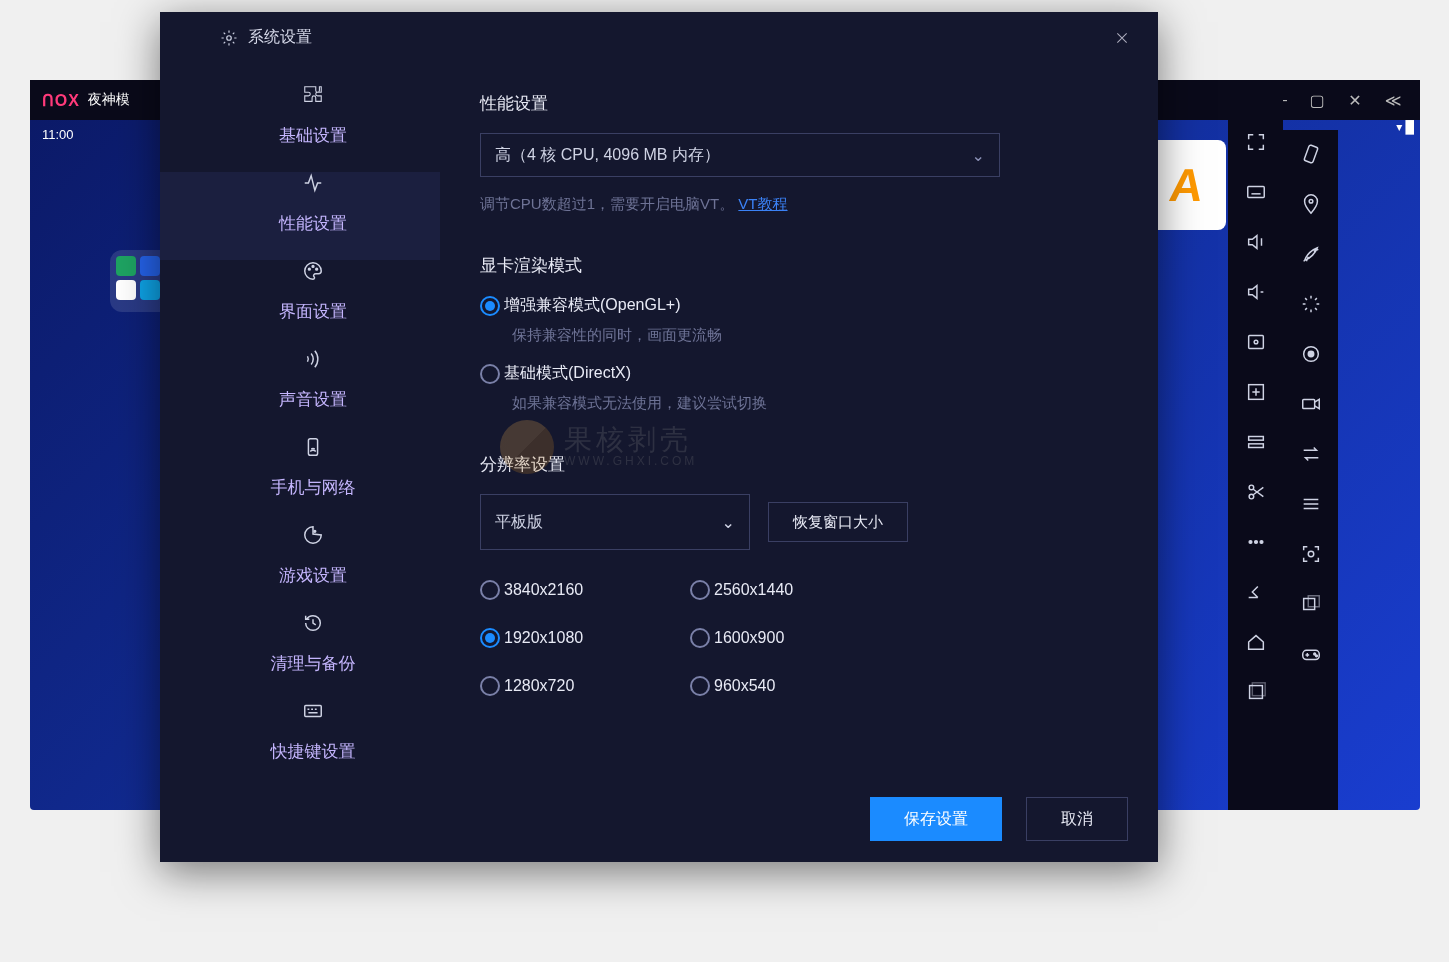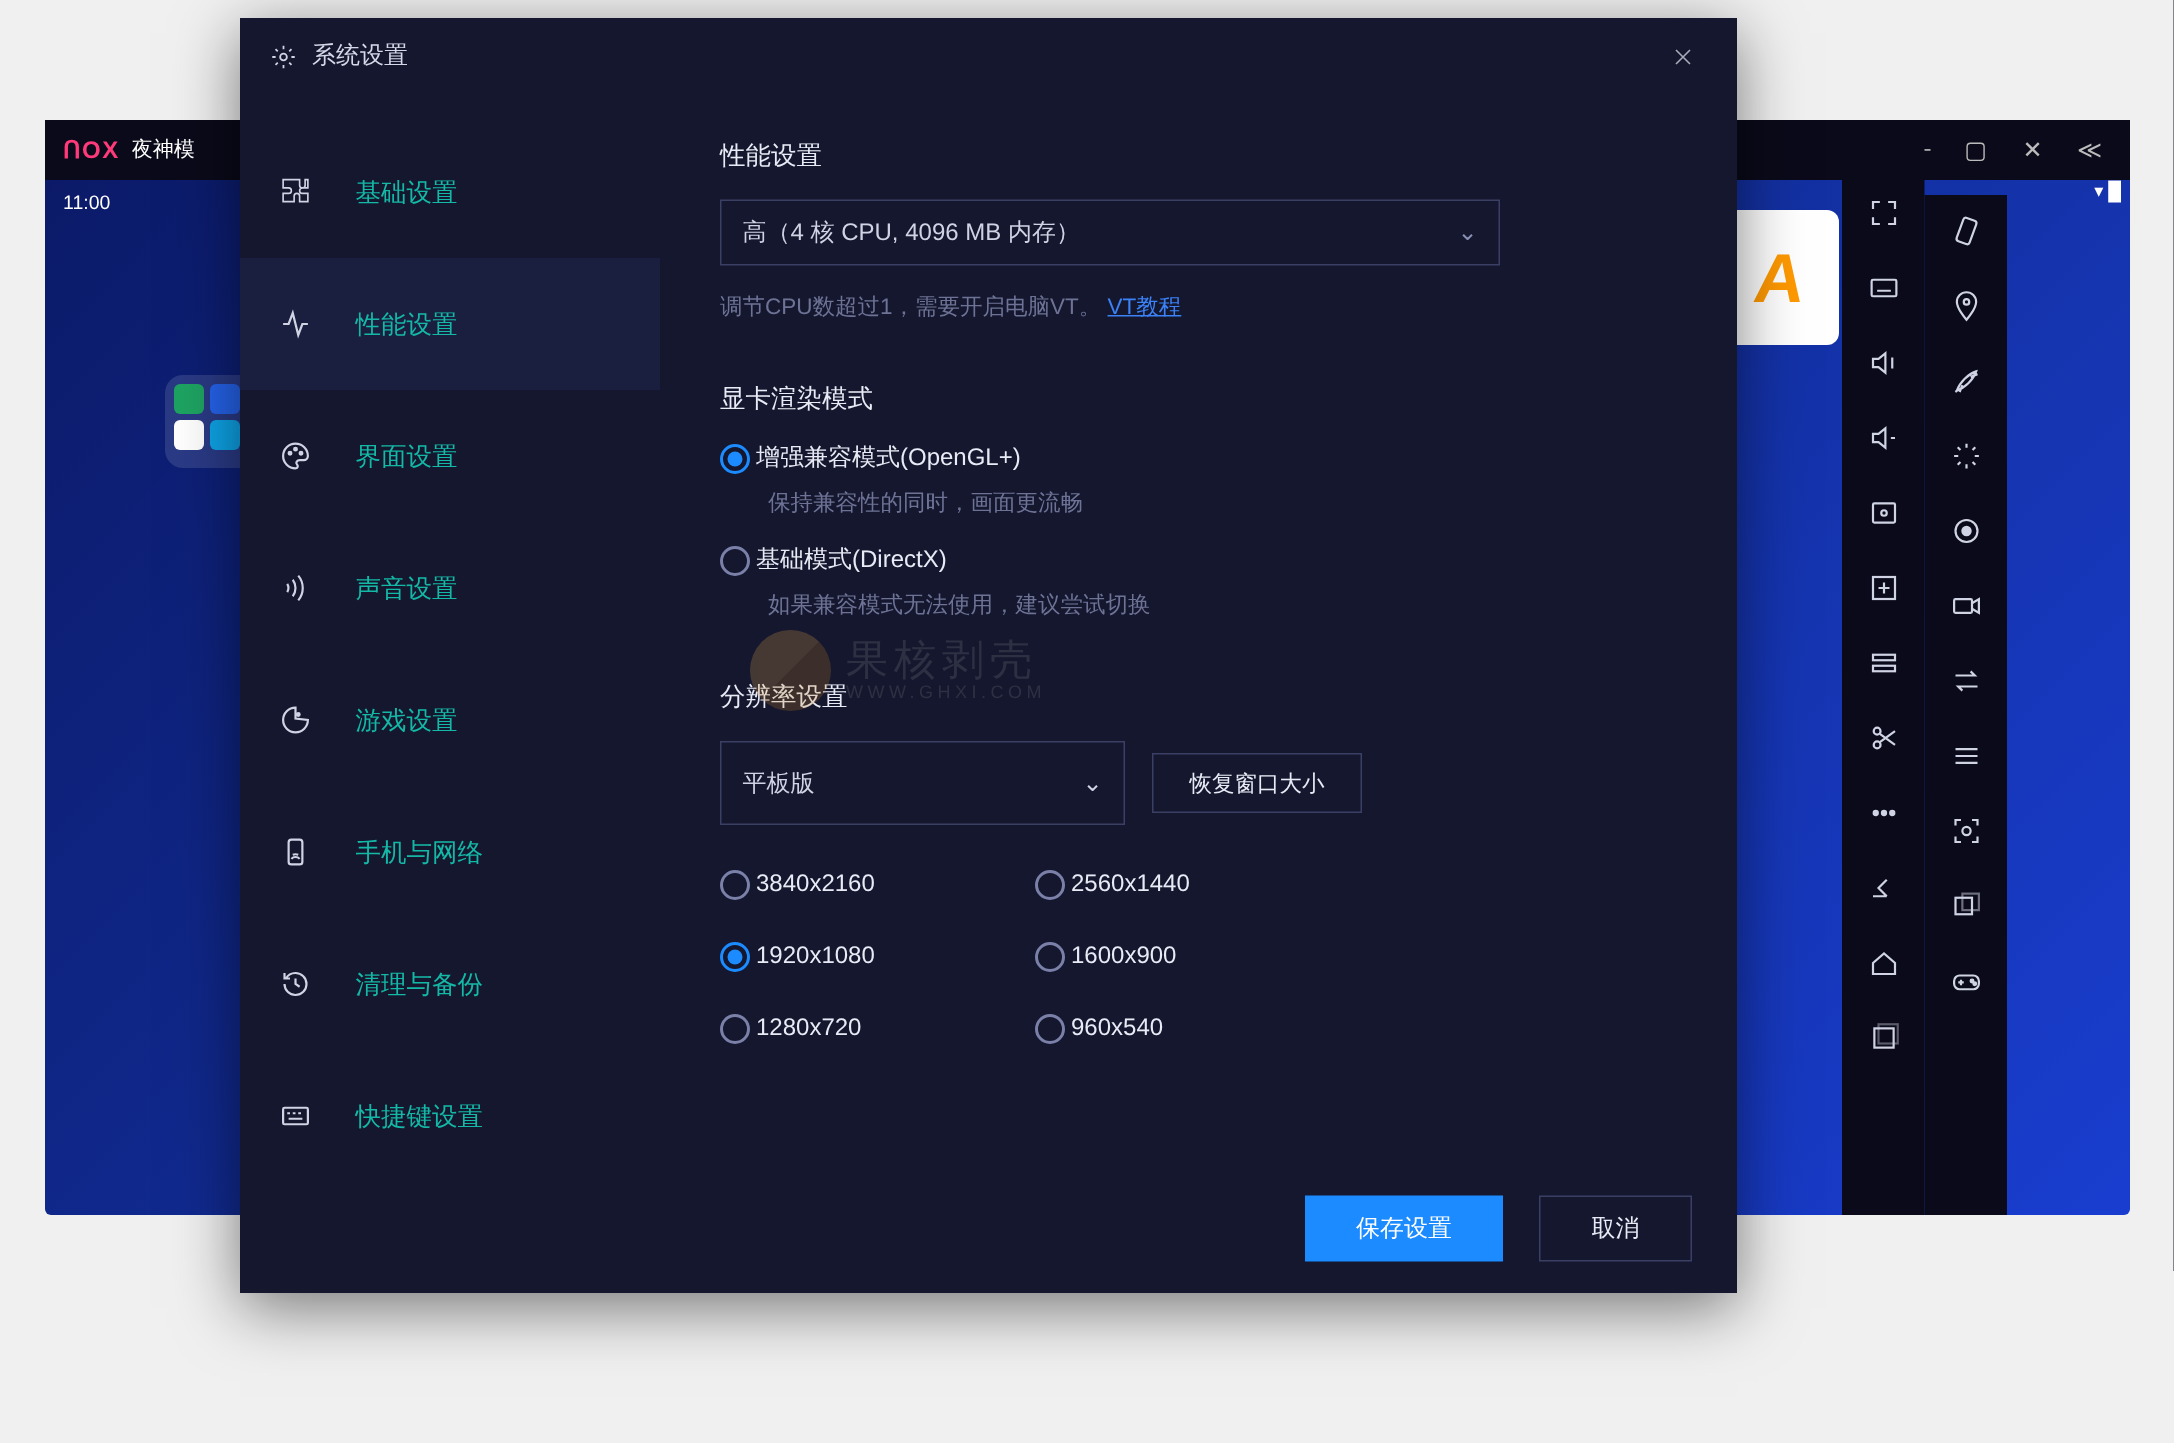--- a/index.html
+++ b/index.html
@@ -20,26 +20,26 @@
 .bg-folder span:nth-child(4){background:#0ea5e9;}
 .bg-android-icons{position:absolute; right:6px; top:40px; color:#fff; font-size:12px; display:flex; gap:4px; align-items:center;}
 
 #stripA { position:absolute; left:1228px; top:80px; width:55px; height:730px; background:#0a0a1a; display:flex; flex-direction:column; align-items:center; padding-top:50px; gap:26px;}
 #stripB { position:absolute; left:1283px; top:130px; width:55px; height:680px; background:#0a0a1a; display:flex; flex-direction:column; align-items:center; padding-top:12px; gap:26px;}
 .ticon { width:24px; height:24px; color:#cfd3e4; display:flex; align-items:center; justify-content:center; cursor:pointer; }
 .ticon svg{width:22px;height:22px;stroke:#cfd3e4;fill:none;stroke-width:1.6;}
 
 
 .dialog { position:absolute; left:160px; top:12px; width:998px; height:850px; background:#14172e; color:#e5e7f2; box-shadow:0 10px 40px rgba(0,0,0,.5); display:flex; flex-direction:column;}
-.dlg-header{ height:52px; display:flex; align-items:center; padding:0 20px; color:#d5d8e8; font-size:16px; gap:10px; border-bottom:1px solid rgba(255,255,255,0);}
+.dlg-header{ height:52px; display:flex; align-items:center; padding:0 20px; color:#d5d8e8; font-size:16px; gap:10px; border-bottom:1px solid rgba(255,255,255,0);margin-left:40px;}
 .dlg-header .gear{width:18px;height:18px;}
 .dlg-header .close{margin-left:auto; width:32px; height:32px; display:flex;align-items:center;justify-content:center; cursor:pointer; color:#aab;}
 .dlg-body{ flex:1; display:flex; min-height:0;}
 .sidebar{ width:280px; background:#14172e; padding-top:20px;}
-.sb-item{ height:88px; display:flex; align-items:center; gap:29px; padding-left:26px; color:#14b8a6; font-size:17px; cursor:pointer;}
+.sb-item{ height:88px; display:flex; align-items:center; gap:18px; padding-left:26px; color:#c4b5fd; font-size:17px; cursor:pointer;flex-direction:column;}
 .sb-item.active{ background:#1b1f3f;}
 .sb-item .ic{width:22px;height:22px; display:flex;align-items:center;justify-content:center;}
 .sb-item .ic svg{width:22px;height:22px;stroke:#cfd3e4;fill:none;stroke-width:1.6;}
 .content{ flex:1; padding:28px 40px 10px 40px; overflow:auto; position:relative;}
 .section-title{ font-size:17px; color:#e8eaf5; margin-bottom:18px;}
 .select{ height:44px; border:1px solid #3a3f63; background:transparent; color:#cfd3e4; font-size:16px; padding:0 14px; display:flex; align-items:center; justify-content:space-between; cursor:pointer; width:520px;}
 .select .chev{color:#8a90b5;}
 .hint{ color:#6e7396; font-size:15px; margin-top:18px;}
 .hint a{ color:#3b82f6; text-decoration:underline; cursor:pointer;}
 .group{ margin-top:40px;}
@@ -277,34 +277,34 @@
         <span class="ic">
             <svg viewBox="0 0 24 24">
               <path d="M6 9a6 6 0 010 6M10 6a10 10 0 010 12M14 3a14 14 0 010 18"></path>
             </svg>
           </span>
         <span>声音设置</span>
       </div>
       <div class="sb-item">
         <span class="ic">
             <svg viewBox="0 0 24 24">
+              <rect x="7" y="3" width="10" height="18" rx="2"></rect>
+              <path d="M9 17a4 4 0 016 0M10 14a6 6 0 014 0"></path>
+            </svg>
+          </span>
+        <span>手机与网络</span>
+      </div>
+      <div class="sb-item">
+        <span class="ic">
+            <svg viewBox="0 0 24 24">
               <path d="M12 3a9 9 0 109 9l-9-1V3z"></path>
               <circle cx="14" cy="8" r="1" fill="#cfd3e4"></circle>
             </svg>
           </span>
         <span>游戏设置</span>
-      </div>
-      <div class="sb-item">
-        <span class="ic">
-            <svg viewBox="0 0 24 24">
-              <rect x="7" y="3" width="10" height="18" rx="2"></rect>
-              <path d="M9 17a4 4 0 016 0M10 14a6 6 0 014 0"></path>
-            </svg>
-          </span>
-        <span>手机与网络</span>
       </div>
       <div class="sb-item">
         <span class="ic">
             <svg viewBox="0 0 24 24">
               <path d="M4 12a8 8 0 108-8 8 8 0 00-7 4M4 4v4h4"></path>
               <path d="M12 8v4l3 2"></path>
             </svg>
           </span>
         <span>清理与备份</span>
       </div>

